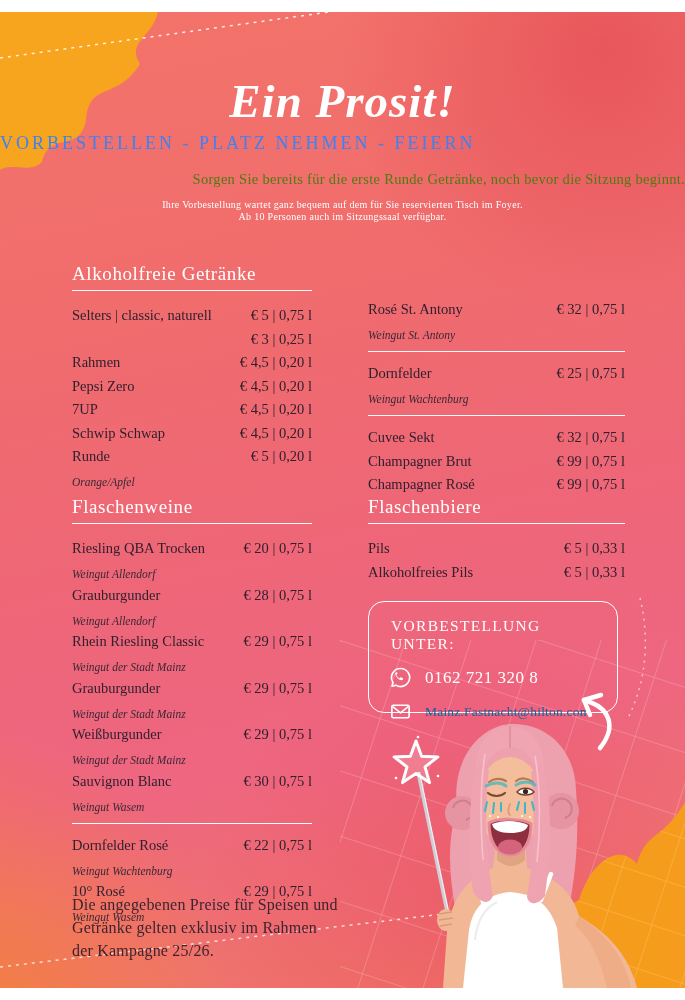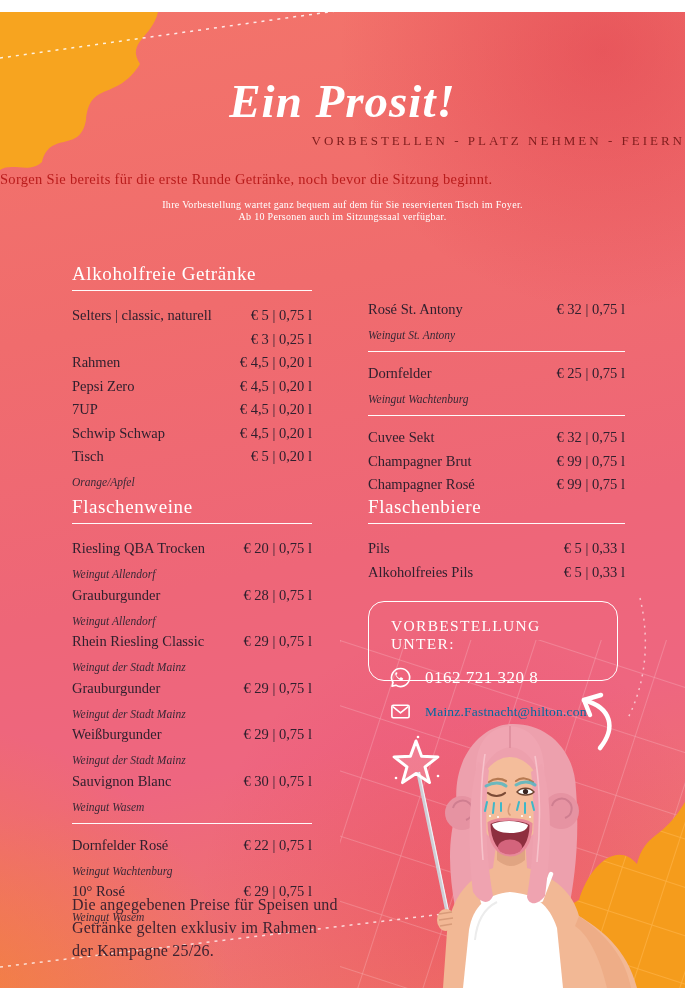--- a/index.html
+++ b/index.html
@@ -15,26 +15,26 @@
       radial-gradient(60% 45% at 68% 92%, rgba(232,52,92,.30), rgba(232,52,92,0) 65%),
       linear-gradient(168deg,#f3746a 0%,#f06c6d 30%,#ee6678 55%,#ee6680 72%,#ef7a64 100%);
   }
   .layer{position:absolute;pointer-events:none;}
   
   .title{
     position:absolute;left:0;top:74px;width:100%;text-align:center;z-index:4;
     font-size:47px;font-style:italic;font-weight:bold;color:#ffffff;letter-spacing:1px;
   }
   .subtitle{
-    position:absolute;left:0;top:133px;width:100%;text-align:right;z-index:4;
-    font-size:13px;color:#7f1d1d;letter-spacing:3px;
+    position:absolute;left:0;top:133px;width:100%;text-align:left;z-index:4;
+    font-size:18px;color:#3b82f6;letter-spacing:3px;
   }
   .intro1{
-    position:absolute;left:0;top:171px;width:100%;text-align:left;z-index:4;
-    font-size:14.5px;color:#b91c1c;letter-spacing:.3px;
+    position:absolute;left:0;top:171px;width:100%;text-align:right;z-index:4;
+    font-size:14.5px;color:#4d7c0f;letter-spacing:.3px;
   }
   .intro2{
     position:absolute;left:0;top:199px;width:100%;text-align:center;z-index:4;
     font-size:10px;color:#ffffff;line-height:1.18;letter-spacing:.3px;
   }
   
   .menu-section{position:absolute;z-index:4;}
   .sec-alkoholfrei{left:72px;top:263px;width:240px;}
   .sec-weine-rechts{left:368px;top:301px;width:257px;}
   .sec-flaschenweine{left:72px;top:496px;width:240px;}
@@ -45,21 +45,21 @@
   }
   .menu-row{margin-bottom:6.5px;}
   .row-line{display:flex;justify-content:space-between;align-items:baseline;}
   .item-name{font-size:14.5px;color:#30202e;}
   .item-price{font-size:14.5px;color:#30202e;white-space:nowrap;}
   .item-sub{font-size:11.5px;font-style:italic;color:#3a2836;margin-top:11px;}
   .item-sub:empty{display:none;}
   .menu-divider{border-top:1.6px solid rgba(255,255,255,.97);margin:10px 0 13px 0;}
   
   .contact-card{
-    position:absolute;left:368px;top:601px;width:250px;height:80px;z-index:5;
+    position:absolute;left:368px;top:601px;width:250px;height:112px;z-index:5;
     border:1.6px solid #ffffff;border-radius:16px;padding:15px 14px 10px 20px;box-sizing:border-box;
   }
   .contact-heading{font-size:15.5px;color:#ffffff;letter-spacing:1.3px;margin:0 0 13px 2px;font-weight:normal;}
   .contact-row{display:flex;align-items:center;gap:13px;margin-bottom:11px;}
   .contact-icon{width:23px;height:23px;flex:0 0 auto;}
   .contact-phone{font-size:17px;color:#ffffff;letter-spacing:.5px;}
   .contact-email{font-size:13.5px;color:#0369a1;cursor:pointer;letter-spacing:.2px;}
   
   .footnote{
     position:absolute;left:72px;top:893px;width:270px;z-index:4;
@@ -156,21 +156,21 @@
         <div class="menu-row">
           <div class="row-line">
             <span class="item-name">Schwip Schwap</span>
             <span class="item-price">€ 4,5 | 0,20 l</span>
           </div>
 
         </div>
 
         <div class="menu-row">
           <div class="row-line">
-            <span class="item-name">Tisch</span>
+            <span class="item-name">Runde</span>
             <span class="item-price">€ 5 | 0,20 l</span>
           </div>
           <div class="item-sub">Orange/Apfel</div>
         </div>
       </div>
   </div>
 
   <div class="menu-section sec-weine-rechts">
     <div class="menu-items">
 

